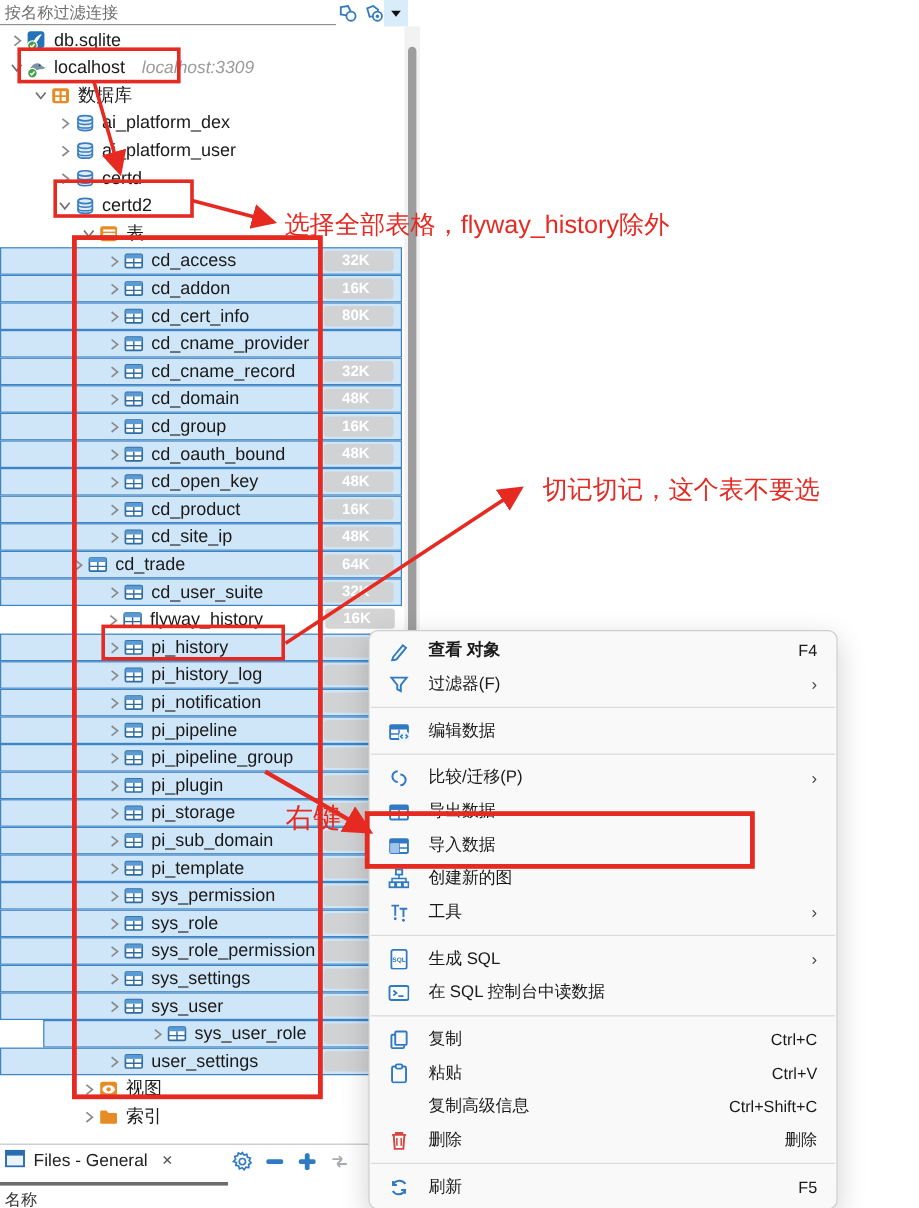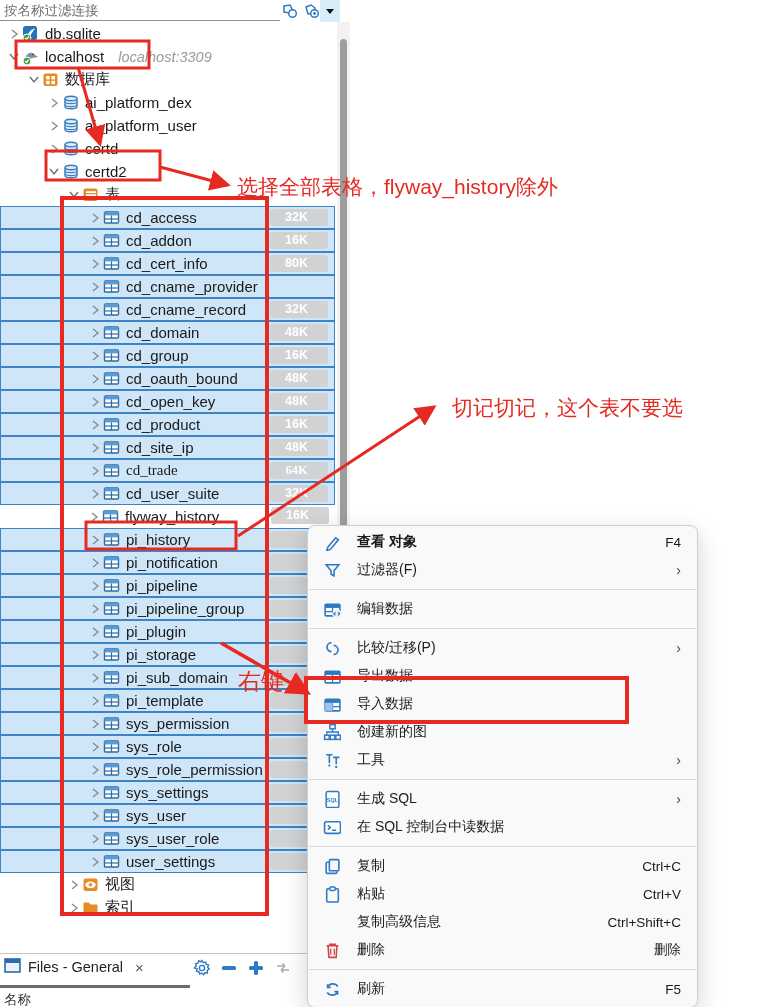--- a/index.html
+++ b/index.html
@@ -384,21 +384,21 @@
           <svg width="17" height="17" viewBox="0 0 17 17">
             <rect x="1.5" y="3" width="14" height="11" rx="1" fill="#fff" stroke="#2e6da4" stroke-width="1.4"></rect>
             <rect x="1.5" y="3" width="14" height="3.4" fill="#5b9bd5"></rect>
             <line x1="8.5" y1="6.4" x2="8.5" y2="14" stroke="#2e6da4" stroke-width="1.2"></line>
             <line x1="1.5" y1="10" x2="15.5" y2="10" stroke="#2e6da4" stroke-width="1.2"></line>
           </svg>
         </span>
         <span class="tlabel">cd_site_ip</span>
         <span class="badge">48K</span>
       </div>
-      <div class="trow sel" style="padding-left: 86px; font-family: Liberation Serif, serif;">
+      <div class="trow sel" style="padding-left: 56px;">
         <span class="chev">
           <svg width="9" height="12" viewBox="0 0 9 12">
             <path d="M2 2 l5 4 -5 4" fill="none" stroke="#8a8a8a" stroke-width="1.4"></path>
           </svg>
         </span>
         <span class="ticon">
           <svg width="17" height="17" viewBox="0 0 17 17">
             <rect x="1.5" y="3" width="14" height="11" rx="1" fill="#fff" stroke="#2e6da4" stroke-width="1.4"></rect>
             <rect x="1.5" y="3" width="14" height="3.4" fill="#5b9bd5"></rect>
             <line x1="8.5" y1="6.4" x2="8.5" y2="14" stroke="#2e6da4" stroke-width="1.2"></line>
@@ -466,20 +466,37 @@
           </svg>
         </span>
         <span class="ticon">
           <svg width="17" height="17" viewBox="0 0 17 17">
             <rect x="1.5" y="3" width="14" height="11" rx="1" fill="#fff" stroke="#2e6da4" stroke-width="1.4"></rect>
             <rect x="1.5" y="3" width="14" height="3.4" fill="#5b9bd5"></rect>
             <line x1="8.5" y1="6.4" x2="8.5" y2="14" stroke="#2e6da4" stroke-width="1.2"></line>
             <line x1="1.5" y1="10" x2="15.5" y2="10" stroke="#2e6da4" stroke-width="1.2"></line>
           </svg>
         </span>
+        <span class="tlabel">pi_history_log</span>
+        <span class="badge"></span>
+      </div>
+      <div class="trow sel" style="padding-left: 86px;">
+        <span class="chev">
+          <svg width="9" height="12" viewBox="0 0 9 12">
+            <path d="M2 2 l5 4 -5 4" fill="none" stroke="#8a8a8a" stroke-width="1.4"></path>
+          </svg>
+        </span>
+        <span class="ticon">
+          <svg width="17" height="17" viewBox="0 0 17 17">
+            <rect x="1.5" y="3" width="14" height="11" rx="1" fill="#fff" stroke="#2e6da4" stroke-width="1.4"></rect>
+            <rect x="1.5" y="3" width="14" height="3.4" fill="#5b9bd5"></rect>
+            <line x1="8.5" y1="6.4" x2="8.5" y2="14" stroke="#2e6da4" stroke-width="1.2"></line>
+            <line x1="1.5" y1="10" x2="15.5" y2="10" stroke="#2e6da4" stroke-width="1.2"></line>
+          </svg>
+        </span>
         <span class="tlabel">pi_notification</span>
         <span class="badge"></span>
       </div>
       <div class="trow sel" style="padding-left: 86px;">
         <span class="chev">
           <svg width="9" height="12" viewBox="0 0 9 12">
             <path d="M2 2 l5 4 -5 4" fill="none" stroke="#8a8a8a" stroke-width="1.4"></path>
           </svg>
         </span>
         <span class="ticon">
@@ -656,21 +673,21 @@
           <svg width="17" height="17" viewBox="0 0 17 17">
             <rect x="1.5" y="3" width="14" height="11" rx="1" fill="#fff" stroke="#2e6da4" stroke-width="1.4"></rect>
             <rect x="1.5" y="3" width="14" height="3.4" fill="#5b9bd5"></rect>
             <line x1="8.5" y1="6.4" x2="8.5" y2="14" stroke="#2e6da4" stroke-width="1.2"></line>
             <line x1="1.5" y1="10" x2="15.5" y2="10" stroke="#2e6da4" stroke-width="1.2"></line>
           </svg>
         </span>
         <span class="tlabel">sys_user</span>
         <span class="badge"></span>
       </div>
-      <div class="trow sel" style="padding-left: 86px;">
+      <div class="trow sel" style="padding-left: 86px; margin-left: 36px;">
         <span class="chev">
           <svg width="9" height="12" viewBox="0 0 9 12">
             <path d="M2 2 l5 4 -5 4" fill="none" stroke="#8a8a8a" stroke-width="1.4"></path>
           </svg>
         </span>
         <span class="ticon">
           <svg width="17" height="17" viewBox="0 0 17 17">
             <rect x="1.5" y="3" width="14" height="11" rx="1" fill="#fff" stroke="#2e6da4" stroke-width="1.4"></rect>
             <rect x="1.5" y="3" width="14" height="3.4" fill="#5b9bd5"></rect>
             <line x1="8.5" y1="6.4" x2="8.5" y2="14" stroke="#2e6da4" stroke-width="1.2"></line>

